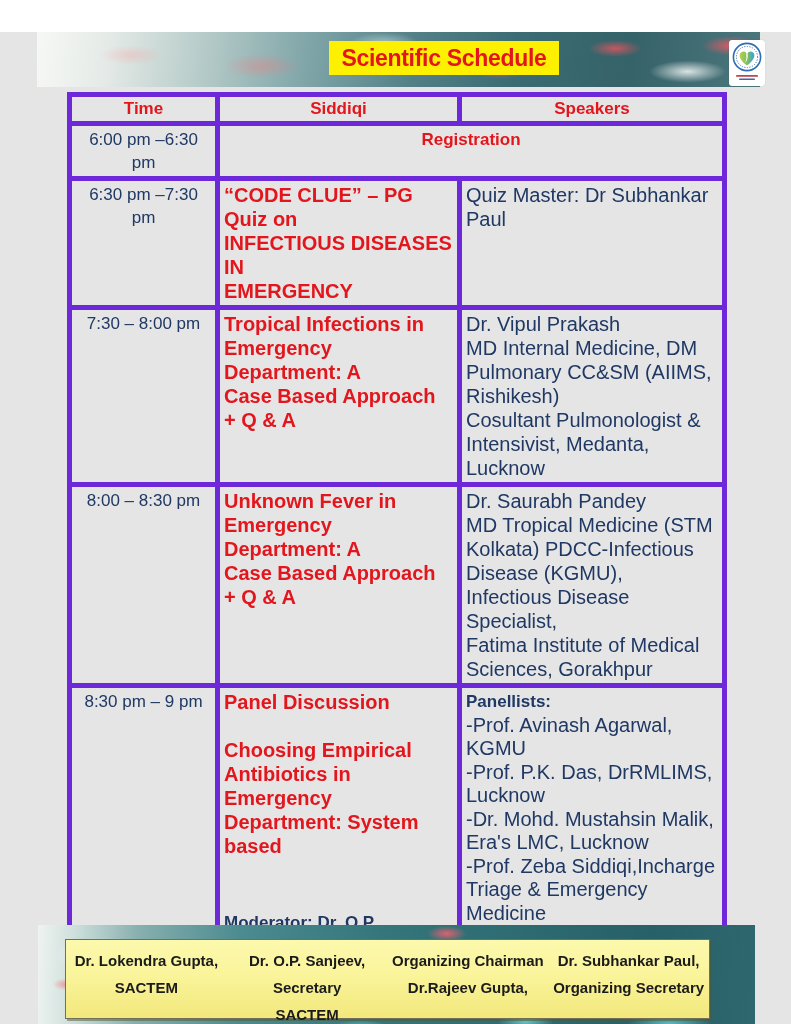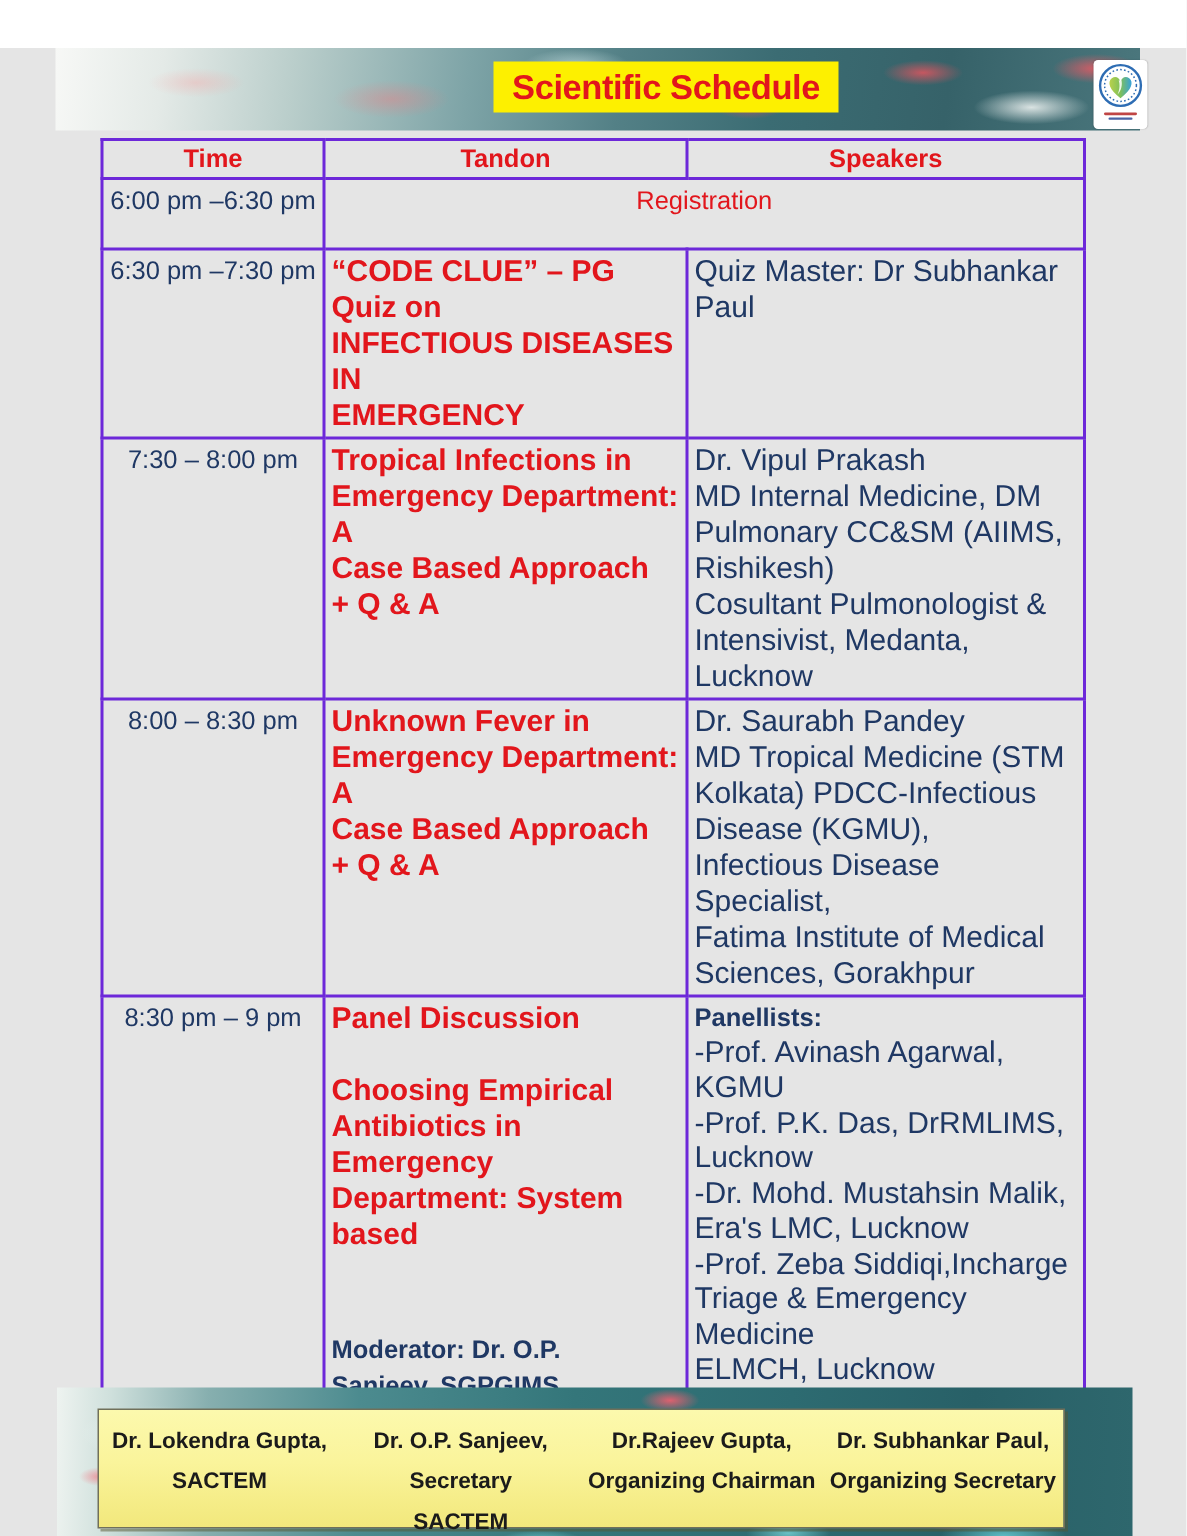--- a/index.html
+++ b/index.html
@@ -32,30 +32,30 @@
   .logo-card{
     position:absolute;left:692px;top:8px;width:36px;height:46px;
     background:#ffffff;border-radius:3px;box-shadow:0 0 1px rgba(0,0,0,0.25);
     display:flex;align-items:flex-start;justify-content:center;
   }
   
   table.sched{
     position:absolute;left:67px;top:60px;border-collapse:collapse;table-layout:fixed;
     border:2px solid #454545;
   }
-  table.sched td,table.sched th{border:2px solid #6d28d9;vertical-align:top;padding:2px 4px;overflow:hidden;}
+  table.sched td,table.sched th{border:5px solid #6d28d9;vertical-align:top;padding:2px 4px;overflow:hidden;}
   tr.r-head{height:25px}  tr.r-reg{height:47px}  tr.r-quiz{height:71px}
   tr.r-trop{height:145px} tr.r-unk{height:177px} tr.r-panel{height:307px} tr.r-fel{height:38px}
   th.colhead{color:#e2161c;font-size:17px;font-weight:bold;text-align:center;vertical-align:middle;padding:1px 4px;}
   td.time{color:#1f3864;font-size:17px;text-align:center;padding-top:4px;line-height:23px;}
   .red-ml{color:#e2161c;font-weight:bold;font-size:20px;line-height:24px;white-space:pre-line;}
   .navy-ml{color:#1f3864;font-size:20px;line-height:24px;white-space:pre-line;}
   .navy-bold-ml{color:#1f3864;font-weight:bold;font-size:17px;line-height:24px;white-space:pre-line;}
   td.merged-center{text-align:center;vertical-align:top;}
-  .reg-label{color:#e2161c;font-weight:normal;font-size:17px;padding-top:2px;}
+  .reg-label{color:#e2161c;font-weight:bold;font-size:17px;padding-top:2px;}
   td.fel-cell{vertical-align:middle;}
   .fel-label{color:#e2161c;font-weight:bold;font-size:19px;padding-left:2px;}
   .panel-moderator{margin-top:53px;}
   .panellists-body{line-height:23.5px;}
   
   .banner-bottom{
     position:absolute;left:38px;top:893px;width:717px;height:108px;
     background:
       radial-gradient(ellipse 28px 11px at 57% 8%, rgba(240,95,110,0.9), rgba(240,95,110,0) 70%),
       radial-gradient(ellipse 24px 10px at 83% 82%, rgba(240,95,110,0.7), rgba(240,95,110,0) 70%),
@@ -107,21 +107,21 @@
   <table class="sched">
     <colgroup>
         <col style="width:148px">
         <col style="width:242px">
         <col style="width:265px">
       </colgroup>
 
     <tbody>
         <tr class="r-head">
       <th class="colhead">Time</th>
-      <th class="colhead">Tandon</th>
+      <th class="colhead">Siddiqi</th>
       <th class="colhead">Speakers</th>
     </tr>
 
     <tr class="r-reg">
       <td class="time">6:00 pm –6:30 pm</td>
       <td class="merged-center" colspan="2">
         <div class="reg-label">Registration</div>
       </td>
     </tr>
 
@@ -218,22 +218,22 @@
     <div class="footer-col">
       <div>Dr. Lokendra Gupta,</div>
       <div>SACTEM</div>
     </div>
     <div class="footer-col">
       <div>Dr. O.P. Sanjeev,</div>
       <div>Secretary</div>
       <div>SACTEM</div>
     </div>
     <div class="footer-col">
+      <div>Organizing Chairman</div>
       <div>Dr.Rajeev Gupta,</div>
-      <div>Organizing Chairman</div>
       <div></div>
     </div>
     <div class="footer-col">
       <div>Dr. Subhankar Paul,</div>
       <div>Organizing Secretary</div>
       <div></div>
     </div>
   </div>
 
 </div>

